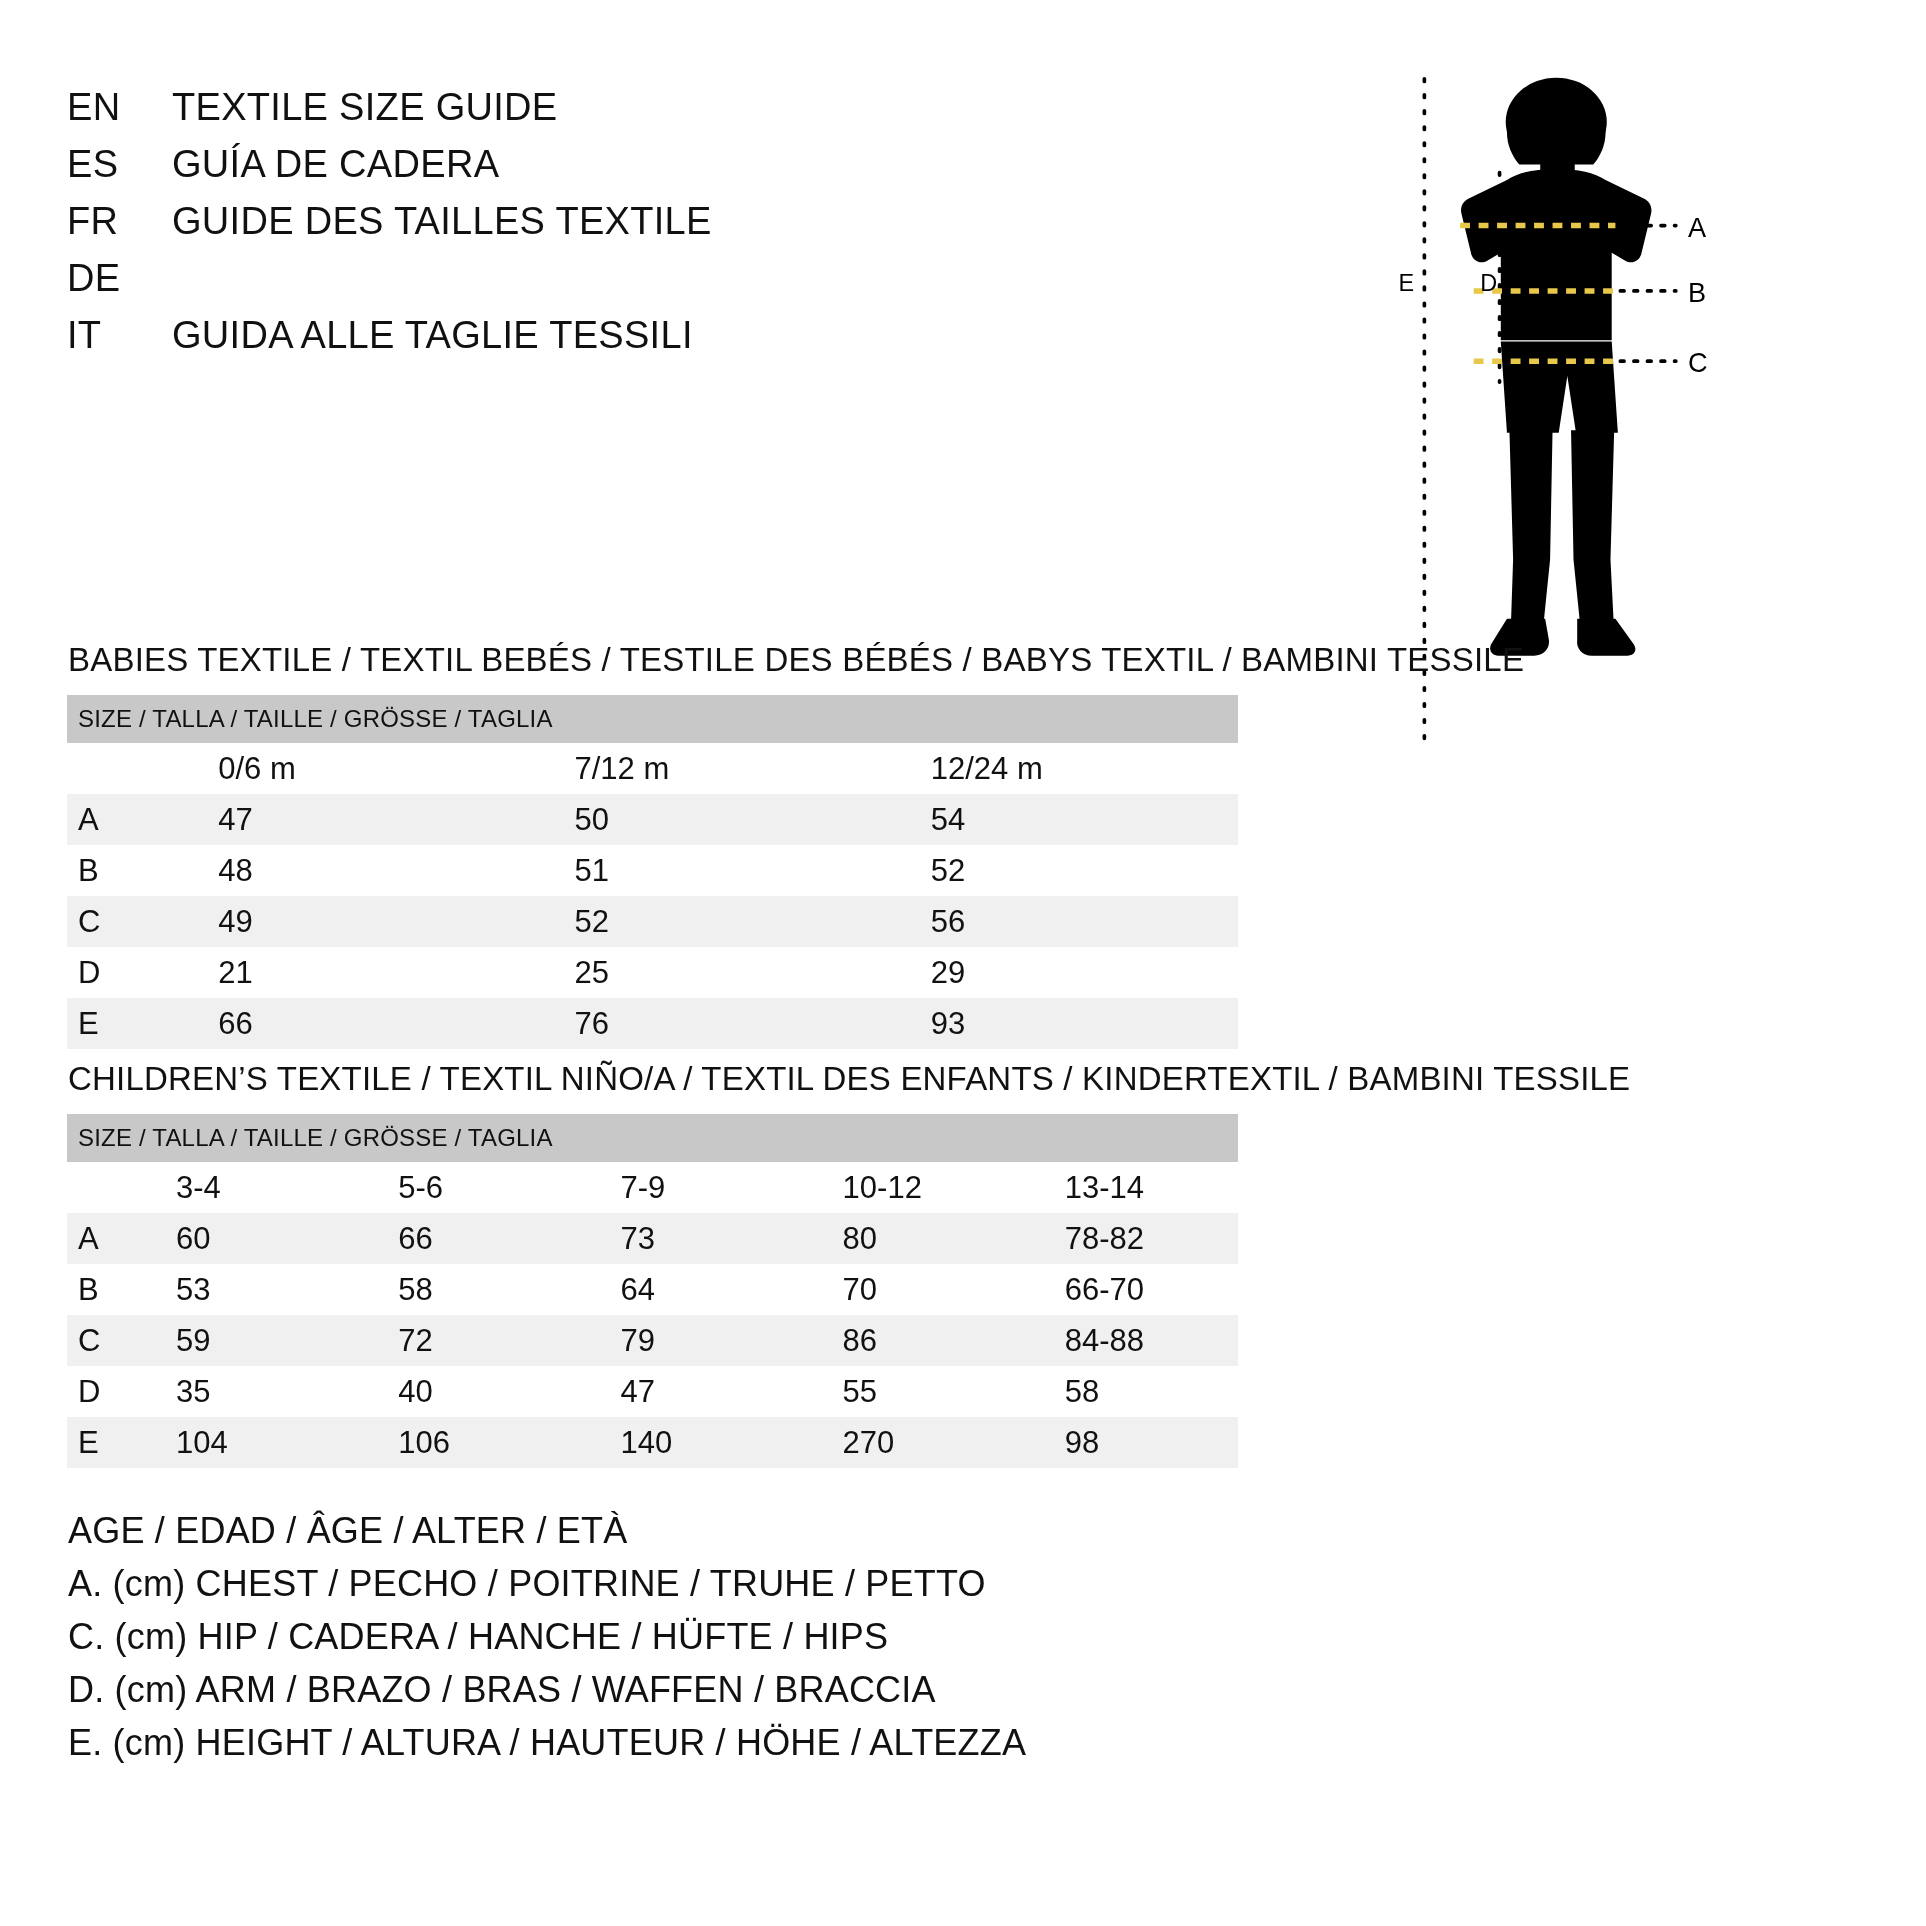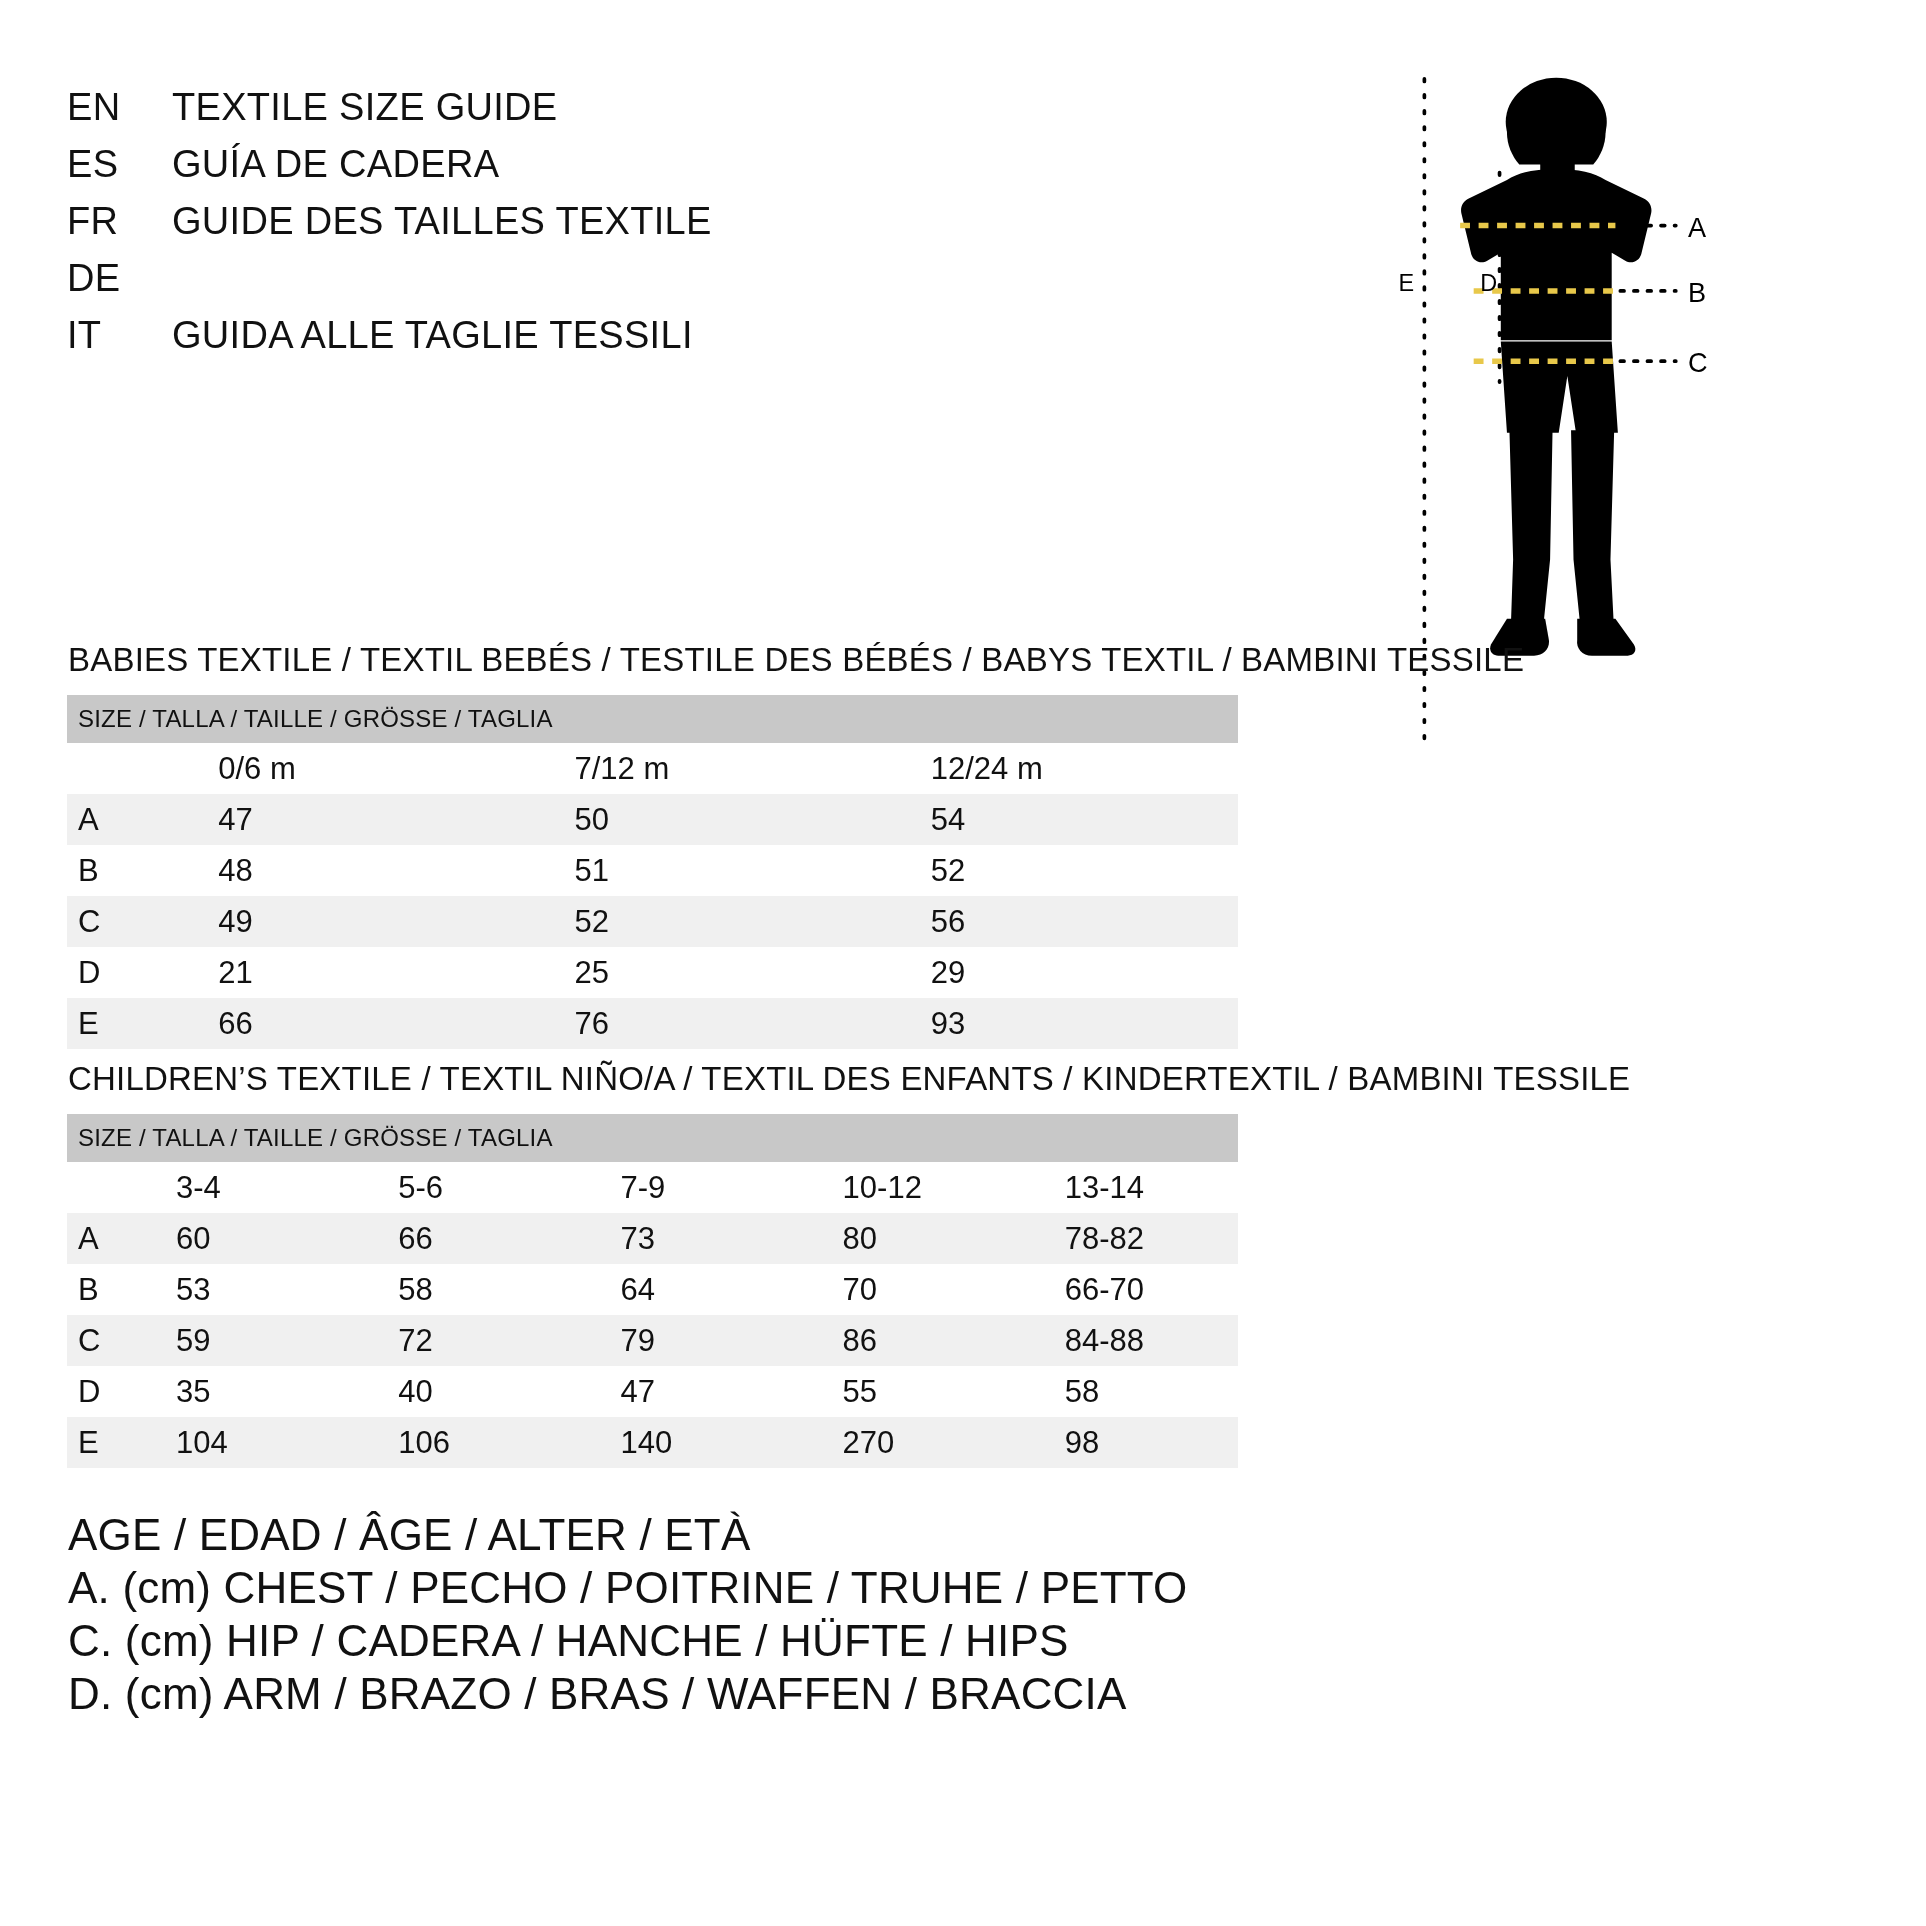--- a/index.html
+++ b/index.html
@@ -97,21 +97,21 @@
   .col-head-row td { height: 48px; background: #ffffff !important; }
 
   
   .legend {
     position: absolute;
     left: 68px;
     top: 1510px;
     width: 1356px;
   }
   .legend-row {
-    font-size: 44px;
+    font-size: 36px;
     height: 53px;
     letter-spacing: 0.2px;
     white-space: nowrap;
   }
 </style>
 </head>
 <body>
 
 <div class="page">
 
@@ -295,16 +295,17 @@
         <td class="col-val">98</td>
       </tr>
     </tbody>
   </table>
 
   <div class="legend">
     <div class="legend-row">AGE / EDAD / ÂGE / ALTER / ETÀ</div>
     <div class="legend-row">A. (cm) CHEST / PECHO / POITRINE / TRUHE / PETTO</div>
     <div class="legend-row">C. (cm) HIP / CADERA / HANCHE / HÜFTE / HIPS</div>
     <div class="legend-row">D. (cm) ARM / BRAZO / BRAS / WAFFEN / BRACCIA</div>
+    <div class="legend-row">E. (cm) HEIGHT / ALTURA / HAUTEUR / HÖHE / ALTEZZA</div>
   </div>
 
 </div>
 
 
 </body></html>

